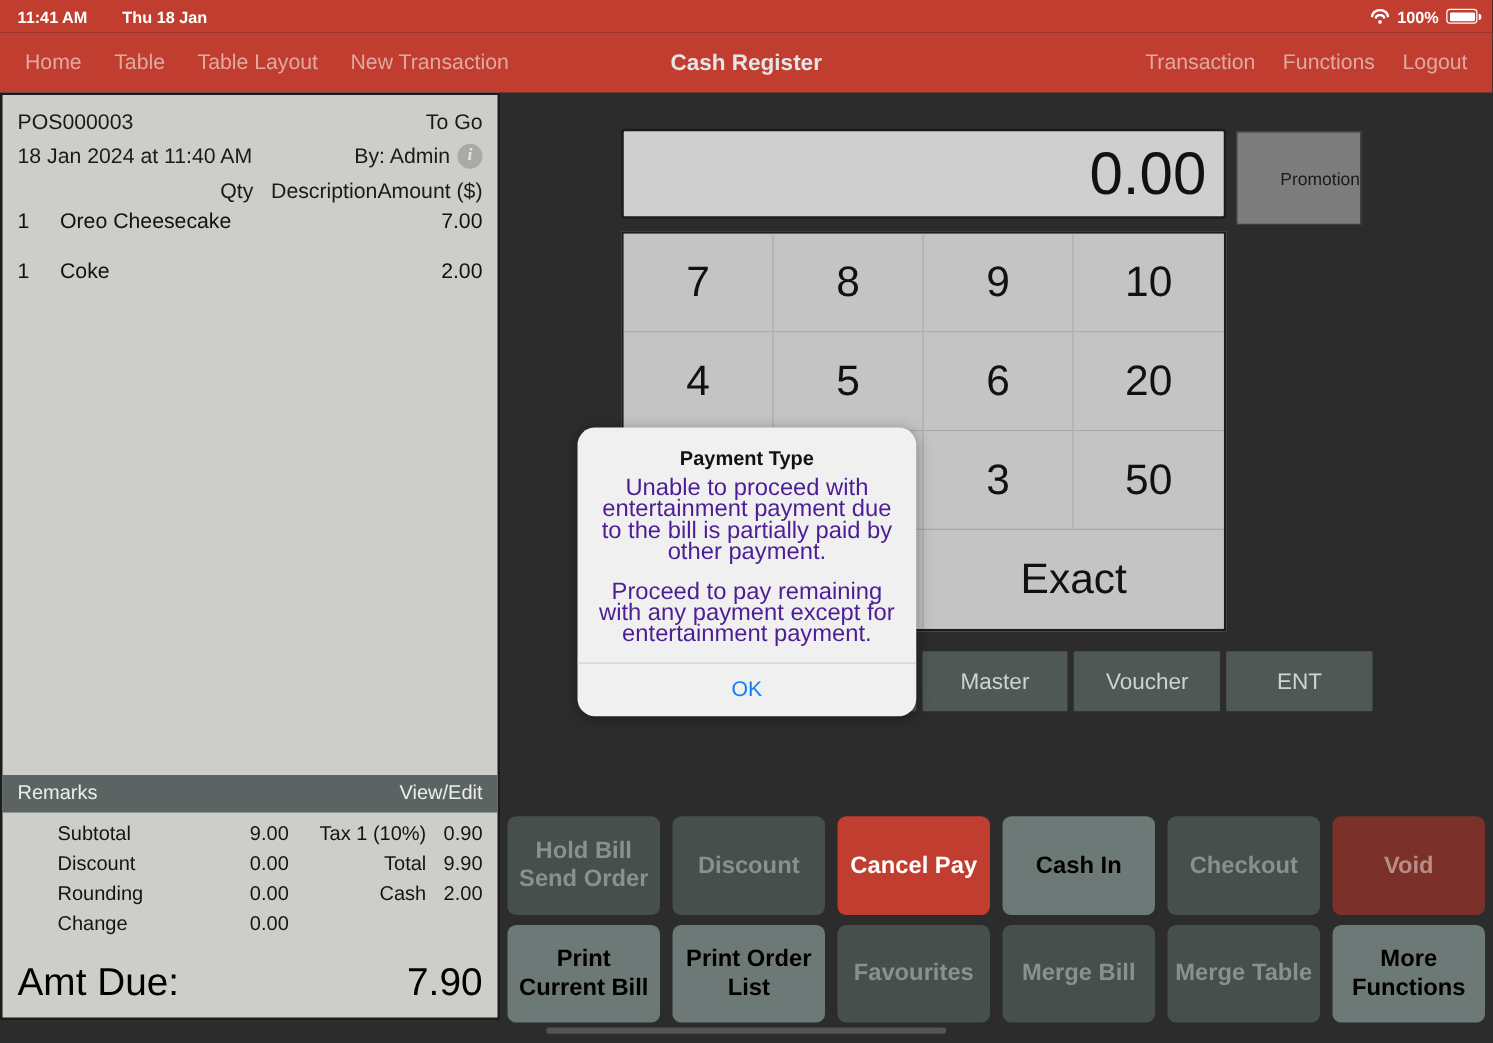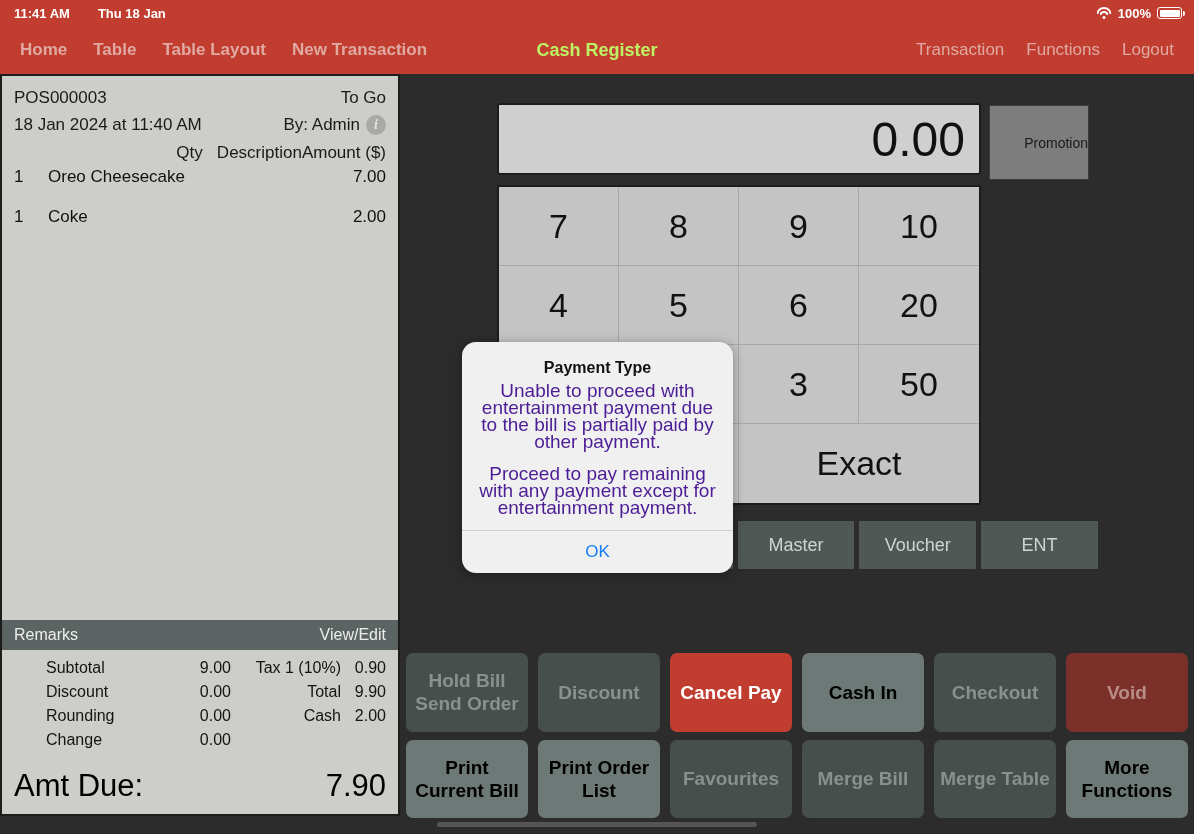--- a/index.html
+++ b/index.html
@@ -30,27 +30,27 @@
   .battery::after { content: ""; position: absolute; right: -4px; top: 3px; width: 2px; height: 5px;
     background: #fff; border-radius: 0 2px 2px 0; }
   .battery i { position: absolute; left: 1.5px; top: 1.5px; bottom: 1.5px; right: 1.5px;
     background: #fff; border-radius: 1px; display: block; }
 
   
   .navbar {
     position: absolute; left: 0; top: 26px; width: 1194px; height: 48px;
     background: #c03d2f; display: flex; align-items: center;
   }
-  .nav-left { display: flex; align-items: center; gap: 26px; margin-left: 20px; font-weight: bold; }
+  .nav-left { display: flex; align-items: center; gap: 26px; margin-left: 20px; }
   .nav-right { display: flex; align-items: center; gap: 22px; margin-left: auto; margin-right: 20px; }
   .nav-link { color: #e0a9a2; font-size: 17px; white-space: nowrap; }
   .nav-title {
     position: absolute; left: 0; right: 0; top: 0; height: 48px;
     display: flex; align-items: center; justify-content: center;
-    color: #bef264; font-size: 18px; font-weight: bold; pointer-events: none;
+    color: #e5e5e5; font-size: 18px; font-weight: bold; pointer-events: none;
   }
 
   
   .receipt {
     position: absolute; left: 0; top: 74px; width: 400px; height: 742px;
     background: #cdcdca; border: 2px solid #1c1c1c;
     display: flex; flex-direction: column;
   }
   .r-head { padding: 8px 12px 0 12px; color: #1a1a1a; }
   .r-row { display: flex; justify-content: space-between; align-items: center; font-size: 17px; line-height: 27px; }

